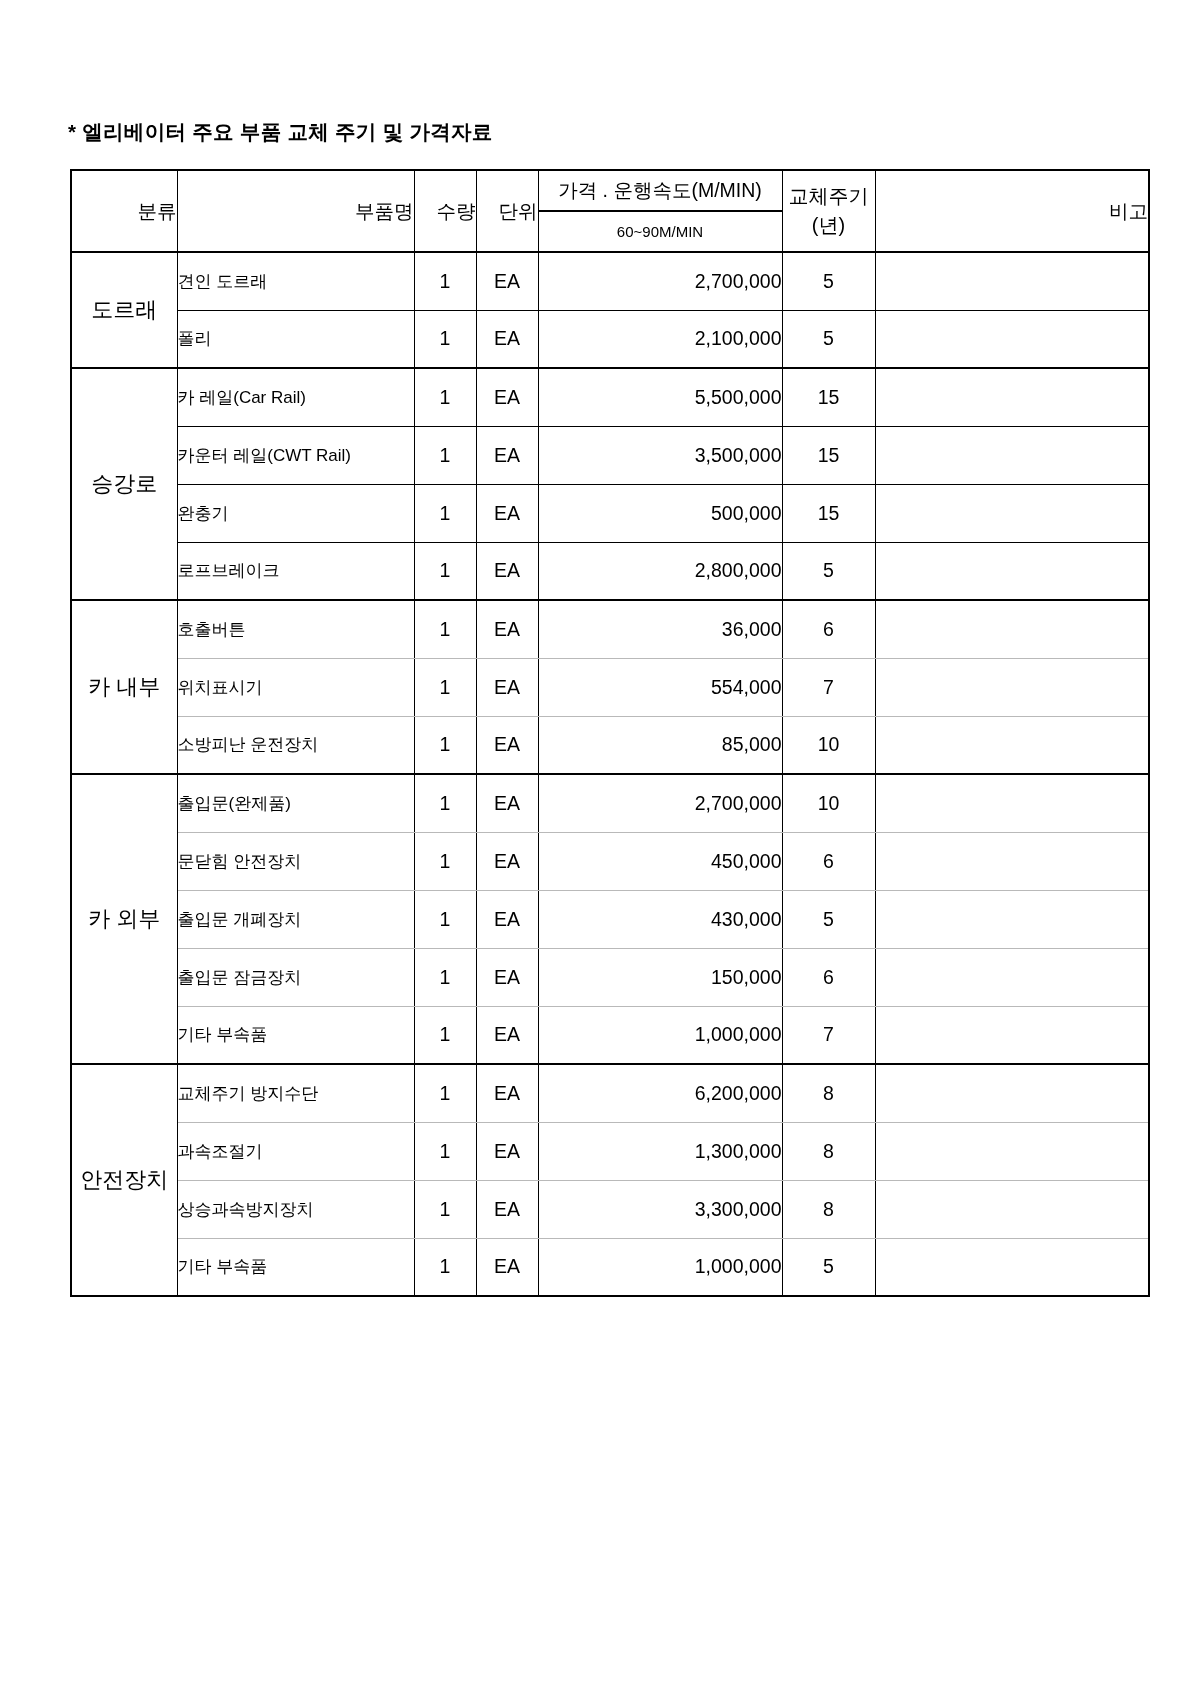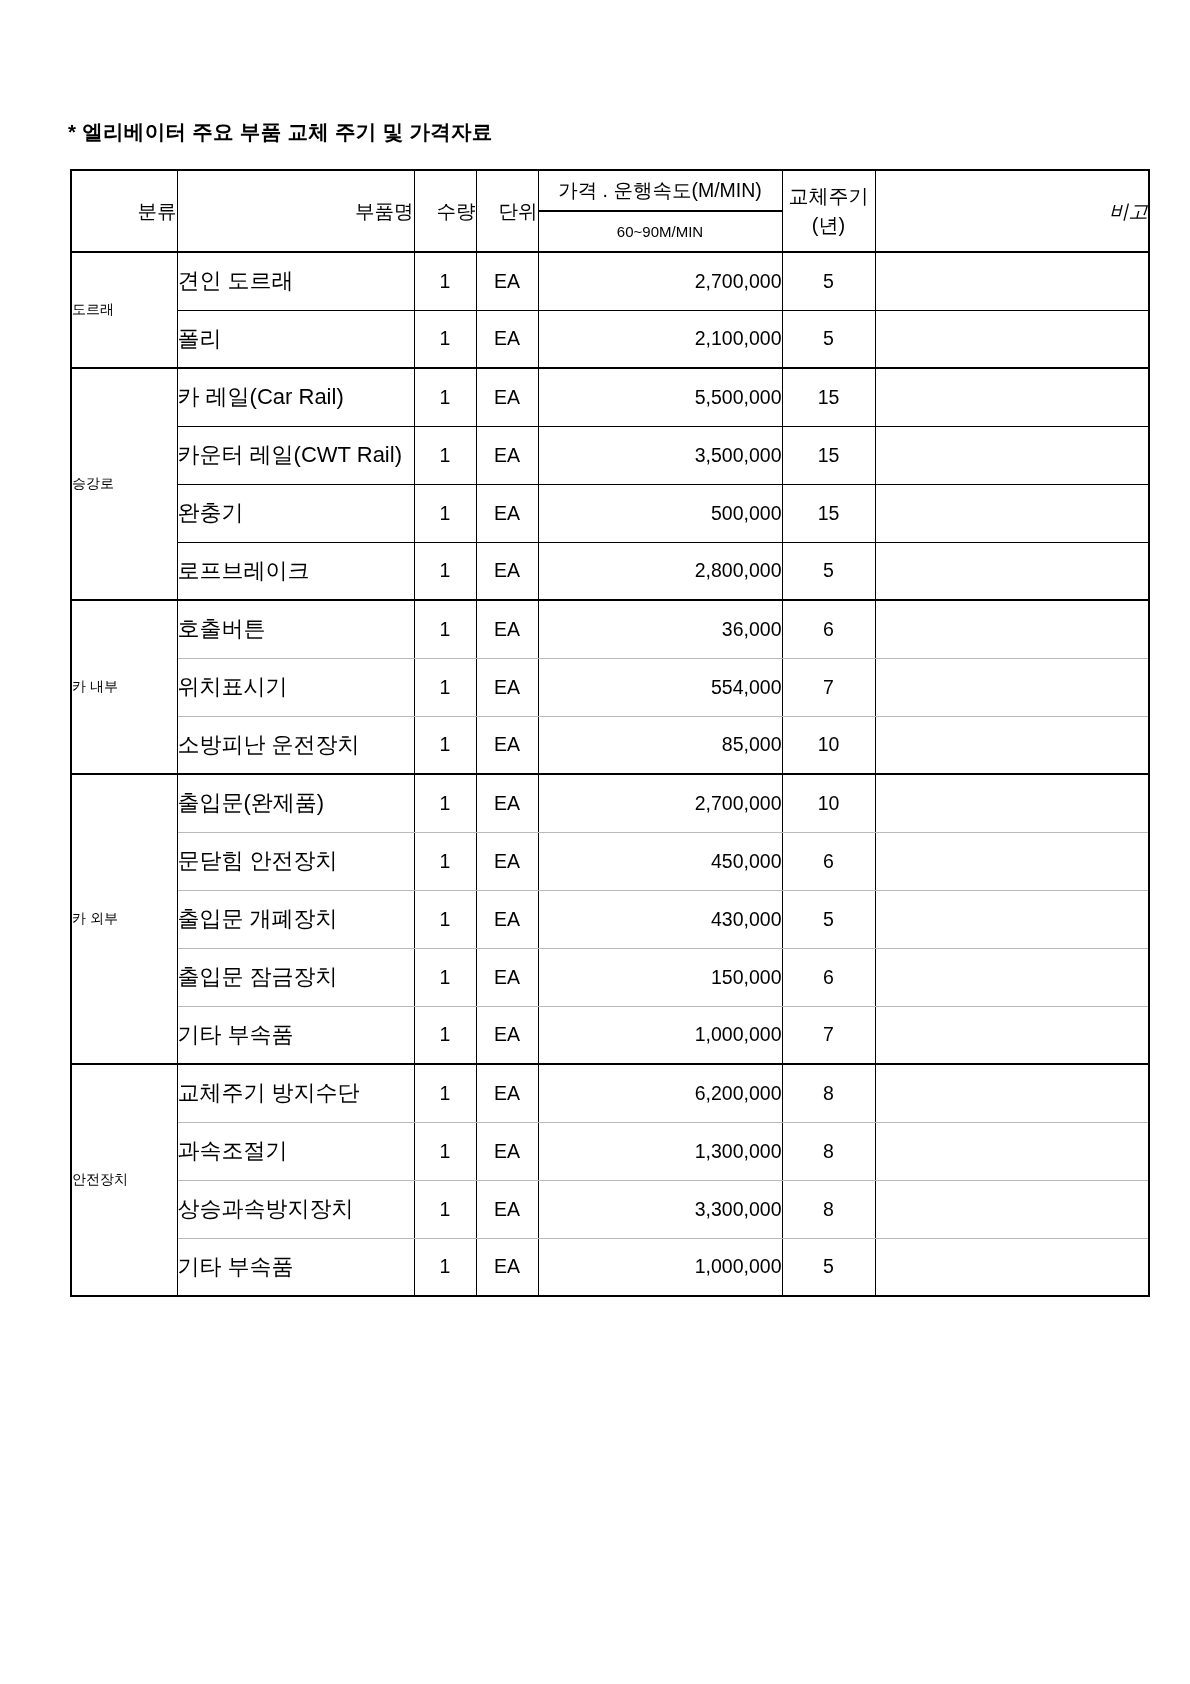--- a/index.html
+++ b/index.html
@@ -64,21 +64,21 @@
     border: 1px solid #000000;
     padding: 0;
     vertical-align: middle;
     font-weight: normal;
   }
 
   
   .tframe-top    { border-top-width: 2.5px !important; }
   .tframe-bottom { border-bottom-width: 2.5px !important; }
   .tframe-left   { border-left-width: 2.5px !important; }
-  .tframe-right  { border-right-width: 2.5px !important; font-style: italic; }
+  .tframe-right  { border-right-width: 2.5px !important; }
 
   .grp-top  { border-top-width: 2.5px !important; border-top-color:#000 !important; }
   .grp-bot  { border-bottom-width: 2.5px !important; border-bottom-color:#000 !important; }
 
   
   .soft-top    { border-top-color: #b9b9b9 !important; }
   .soft-bottom { border-bottom-color: #b9b9b9 !important; }
 
   
   .hd {
@@ -103,27 +103,28 @@
     text-align: center;
     height: 78px;
     font-size: 20px;
     line-height: 1.45;
   }
 
   
   .row-h { height: 58px; }
 
   td.cat {
-    font-size: 14px;
+    text-align: center;
+    font-size: 22px;
     margin-left: 36px;
   }
   td.part {
     text-align: left;
     padding-left: 11px;
-    font-size: 22px;
+    font-size: 17px;
     white-space: nowrap;
   }
   td.qty, td.unit, td.cycle {
     text-align: center;
     font-size: 19.5px;
   }
   td.price {
     text-align: right;
     padding-right: 11px;
     font-size: 19.5px;

